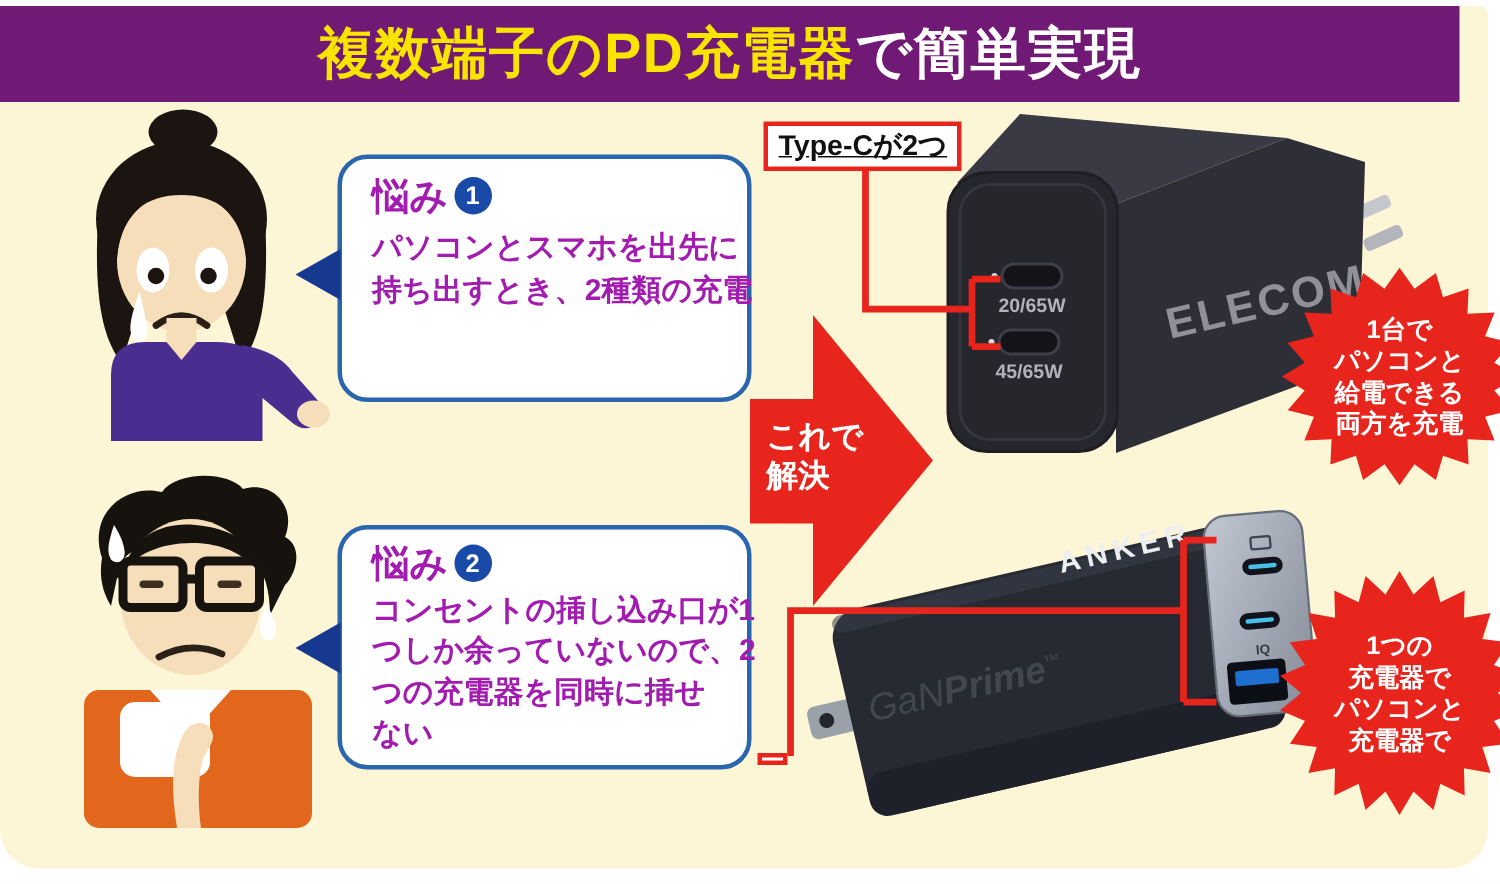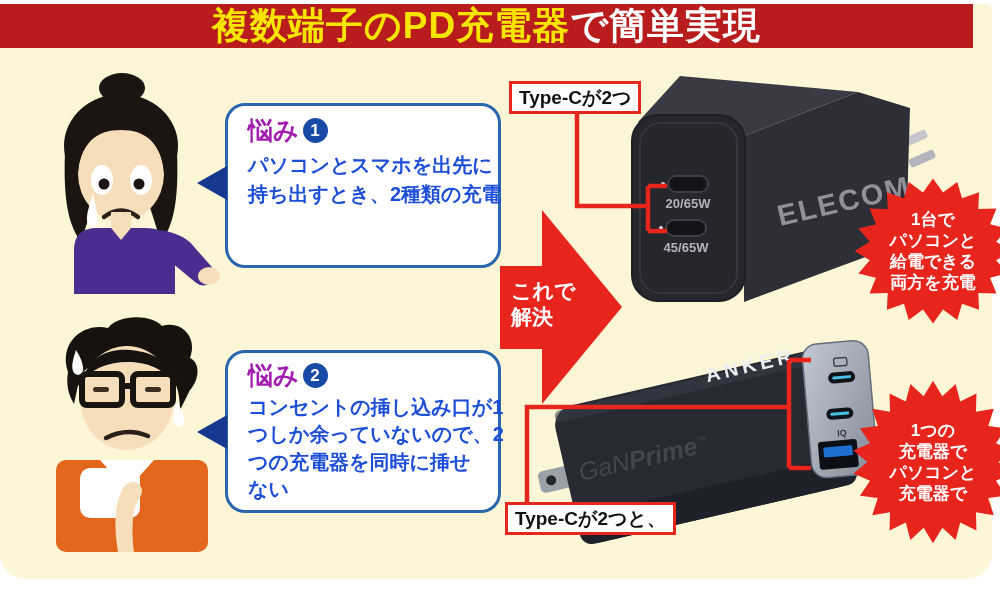--- a/index.html
+++ b/index.html
@@ -1,44 +1,44 @@
 <!DOCTYPE html>
 <html><head>
 <meta charset="utf-8">
 <style>
   html,body{margin:0;padding:0;background:#ffffff;}
   .page{position:relative;width:1000px;height:589px;overflow:hidden;background:#ffffff;
         font-family:"Liberation Sans","DejaVu Sans",sans-serif;}
   .panel{position:absolute;left:0;top:4px;width:992px;height:575px;background:#fcf6d6;
          border-radius:6px 6px 26px 26px;z-index:0;}
-  .titlebar{position:absolute;left:0;top:4px;width:973px;height:44px;background:#b91c1c;
+  .titlebar{position:absolute;left:0;top:4px;width:973px;height:64px;background:#701a75;
             display:flex;align-items:center;justify-content:center;z-index:6;}
   .title-hl{color:#f7e500;font-size:37px;font-weight:bold;letter-spacing:1px;}
   .title-rest{color:#ffffff;font-size:37px;font-weight:bold;letter-spacing:1px;font-family:Liberation Mono, monospace;}
 
   .figure{position:absolute;z-index:1;}
 
   .worry-box{position:absolute;left:225px;width:276px;background:#ffffff;border:3px solid #2a66ae;
              border-radius:20px;padding:8px 14px 6px 20px;box-sizing:border-box;z-index:1;}
   .worry-box .pointer{position:absolute;left:-31px;width:0;height:0;
              border-top:17px solid transparent;border-bottom:17px solid transparent;
              border-right:30px solid #16388f;}
   .worry-head{display:flex;align-items:center;gap:4px;margin-bottom:4px;}
   .worry-label{color:#a21caf;font-size:25px;font-weight:bold;}
   .worry-num{display:inline-block;background:#1a4aa8;color:#fff;border-radius:50%;
              width:25px;height:25px;line-height:25px;text-align:center;font-size:17px;font-weight:bold;}
-  .worry-line{color:#1d4ed8;font-size:20px;font-weight:bold;line-height:1.45;white-space:nowrap;}
+  .worry-line{color:#a21caf;font-size:20px;font-weight:bold;line-height:1.45;white-space:nowrap;}
 
   .arrow-svg{position:absolute;left:495px;top:203px;z-index:1;}
 
   .charger{position:absolute;z-index:2;}
   .overlay-lines{position:absolute;left:0;top:0;z-index:3;pointer-events:none;}
 
   .callout{position:absolute;background:#ffffff;border:3px solid #e8251c;color:#111;
-           font-weight:bold;font-size:19px;line-height:25px;padding:1px 7px;z-index:4;white-space:nowrap;}
+           font-weight:bold;font-size:19px;line-height:25px;padding:1px 7px;z-index:4;white-space:nowrap;text-decoration:underline;}
 
   .badge{position:absolute;z-index:4;}
   .badge svg{position:absolute;inset:0;}
   .badge-text{position:absolute;inset:0;display:flex;flex-direction:column;align-items:center;
               justify-content:center;color:#ffffff;font-weight:bold;font-size:17px;line-height:1.25;
               text-align:center;}
 </style>
 </head>
 <body>
 
@@ -167,21 +167,20 @@
 
   <svg class="overlay-lines" width="1000" height="589" viewBox="0 0 1000 589">
     <path d="M577,110 L577,206 L648,206 M648,186 L648,231 M648,186 L667,186 M648,231 L667,231" stroke="#e8251c" stroke-width="4.5" fill="none"></path>
     <path d="M527,504 L527,407 L789,407 M789,360 L789,468 M789,360 L811,360 M789,468 L811,468" stroke="#e8251c" stroke-width="4.5" fill="none"></path>
   </svg>
 
   <div class="callout" style="left:509px;top:81px;">
     <span>Type-Cが2つ</span>
   </div>
   <div class="callout" style="left:505px;top:502px;">
-    <div>Type-Cが2つと、</div>
   </div>
 
   <div class="badge" style="left:853px;top:177px;width:160px;height:148px;">
     <svg viewBox="-100 -100 200 200" width="160" height="148" preserveAspectRatio="none">
       <polygon fill="#e8251c" points="0.0,-98.0 12.5,-79.0 30.3,-93.2 36.3,-71.3 57.6,-79.3 56.6,-56.6 79.3,-57.6 71.3,-36.3 93.2,-30.3 79.0,-12.5 98.0,0.0 79.0,12.5 93.2,30.3 71.3,36.3 79.3,57.6 56.6,56.6 57.6,79.3 36.3,71.3 30.3,93.2 12.5,79.0 0.0,98.0 -12.5,79.0 -30.3,93.2 -36.3,71.3 -57.6,79.3 -56.6,56.6 -79.3,57.6 -71.3,36.3 -93.2,30.3 -79.0,12.5 -98.0,0.0 -79.0,-12.5 -93.2,-30.3 -71.3,-36.3 -79.3,-57.6 -56.6,-56.6 -57.6,-79.3 -36.3,-71.3 -30.3,-93.2 -12.5,-79.0"></polygon>
     </svg>
     <div class="badge-text">
       <div>1台で</div>
       <div>パソコンと</div>
       <div>給電できる</div>

